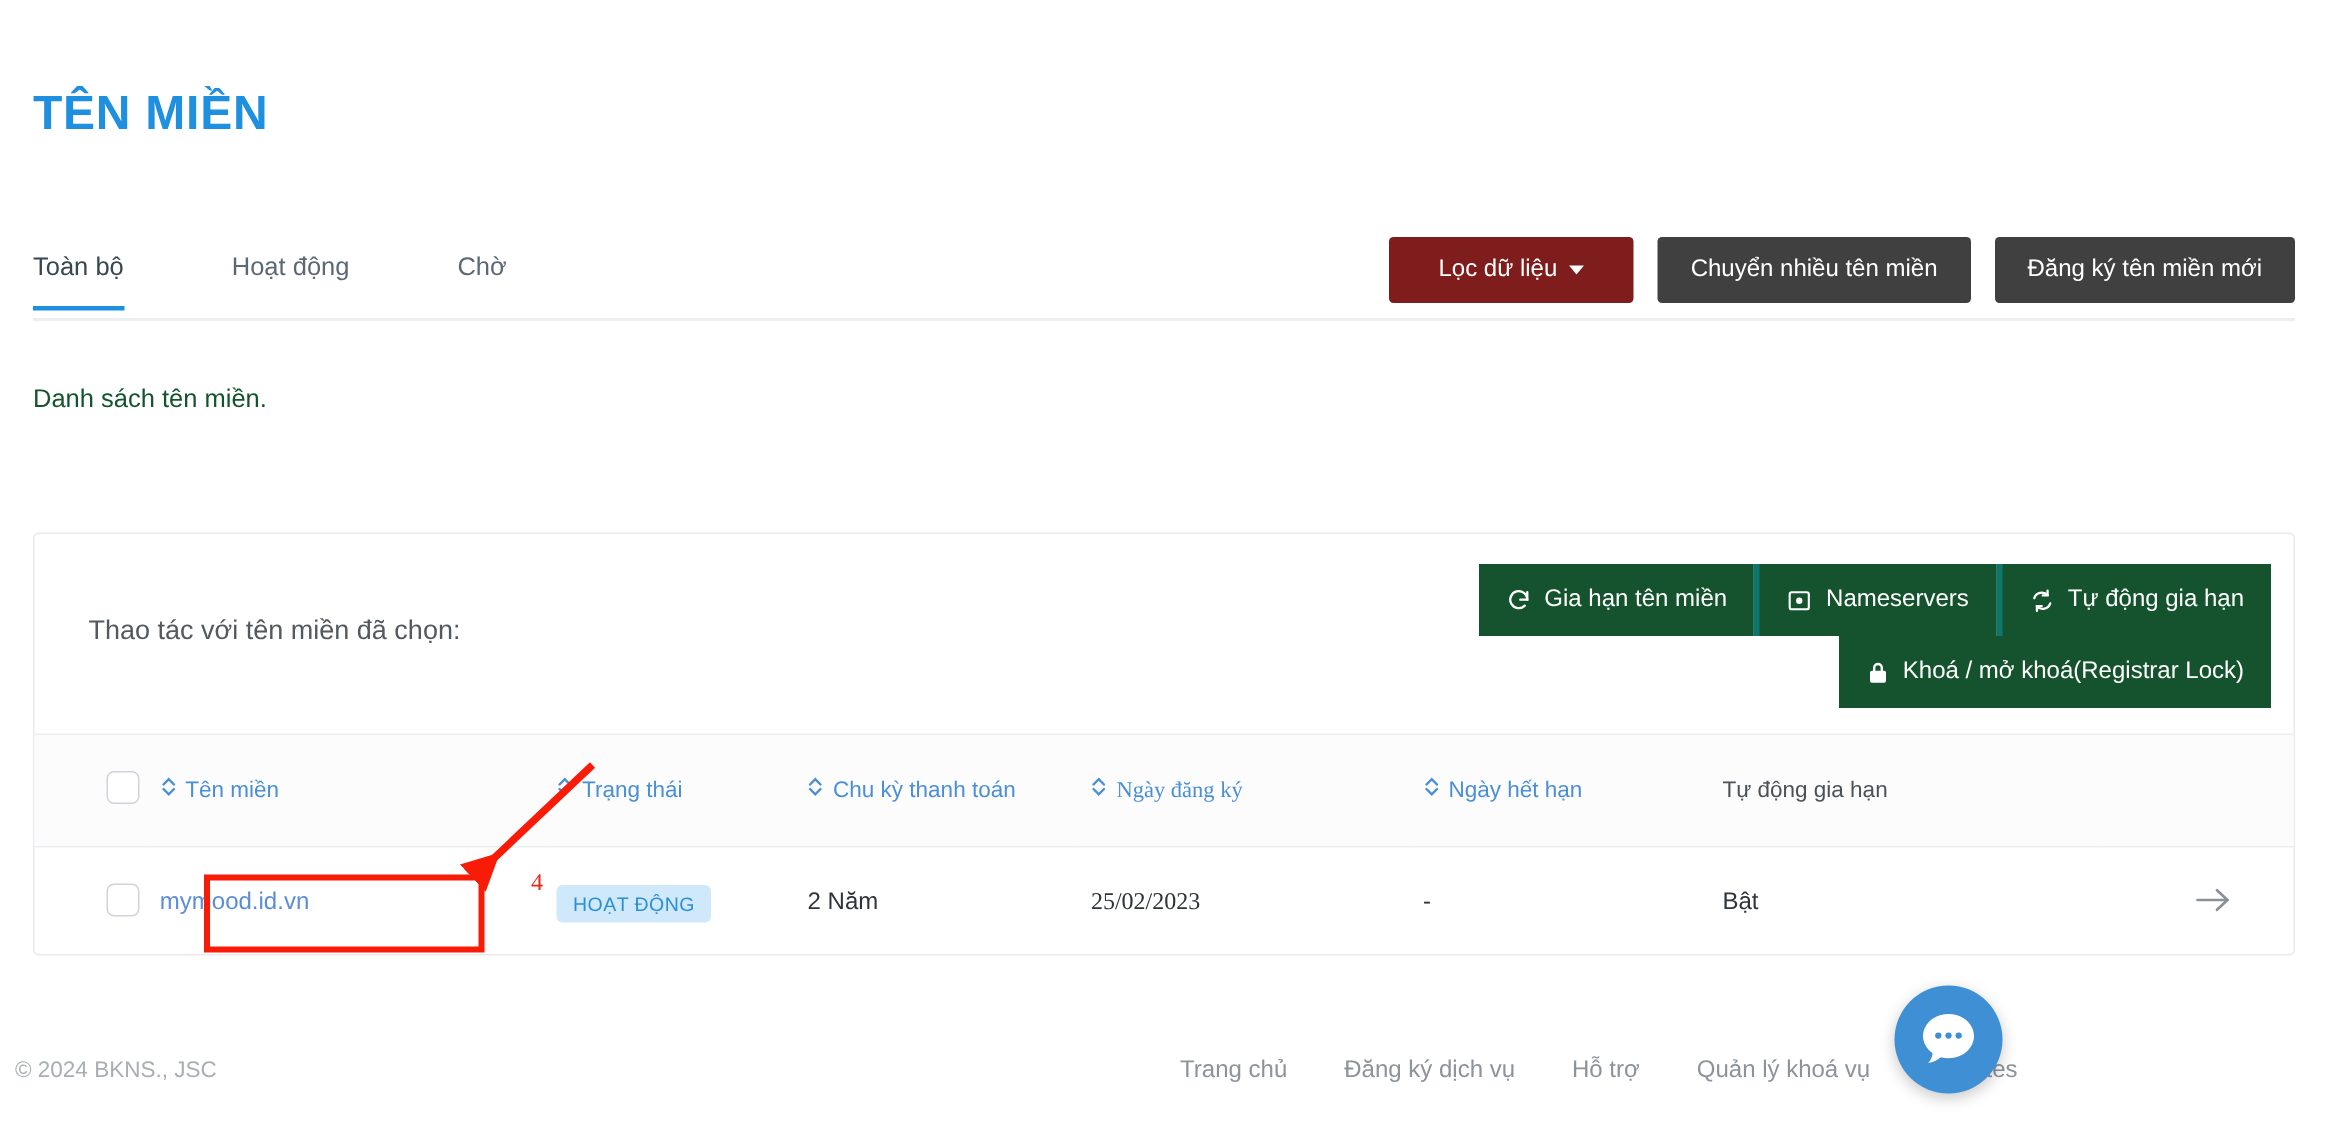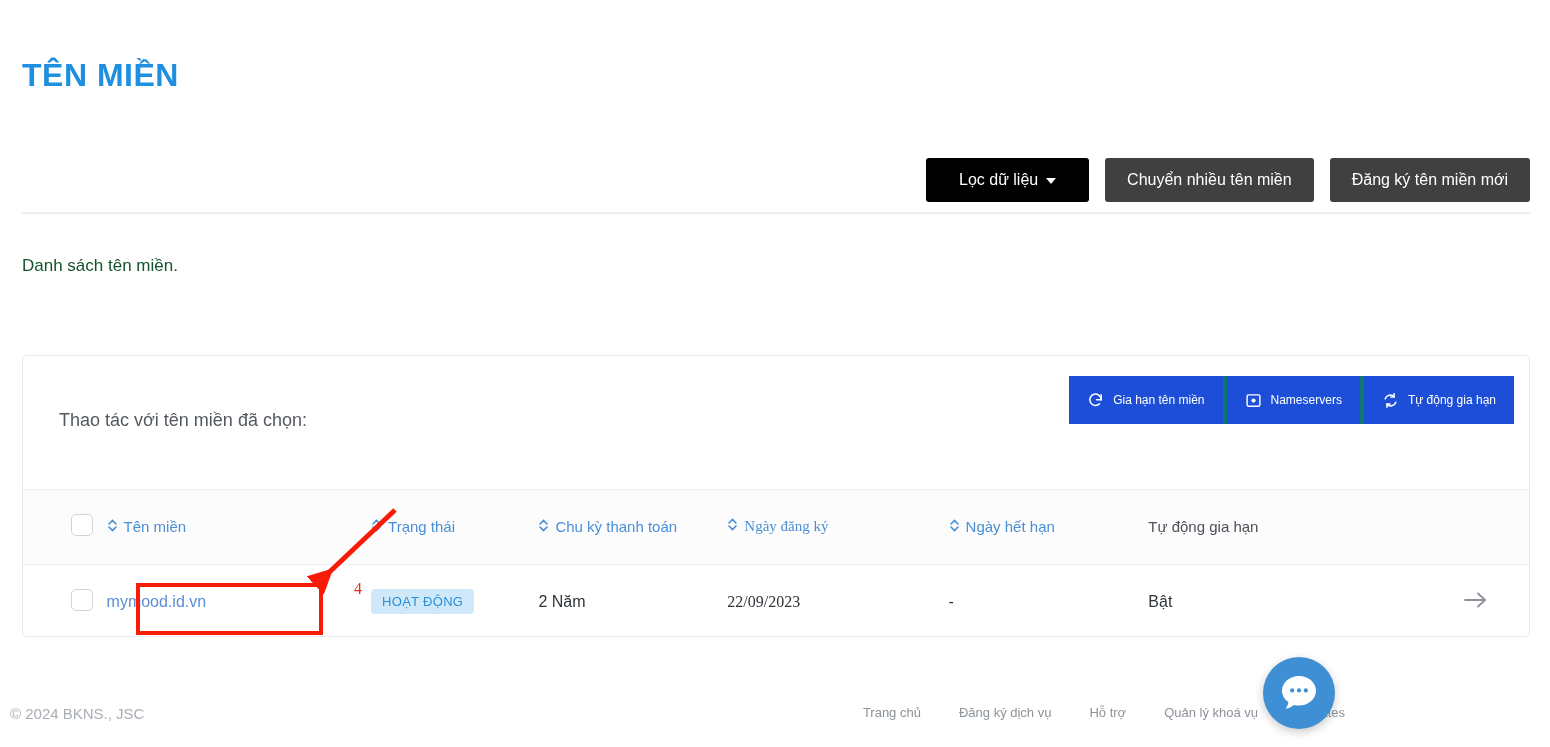--- a/index.html
+++ b/index.html
@@ -30,21 +30,21 @@
     margin-right: 72px; cursor: pointer; white-space: nowrap;
   }
   .tab.active { color:#37474f; border-bottom: 3px solid #1f8fe0; }
 
   .tb-actions { position:absolute; right:0; top:0; display:flex; gap:16px; }
   .btn {
     border: none; color:#fff; font-size:16px; border-radius:3px;
     padding: 0 22px; height: 44px; line-height: 44px; cursor: pointer;
     white-space: nowrap; font-family: "Liberation Sans", sans-serif;
   }
-  .btn-grey { background:#000000; min-width: 163px; text-align:center; }
+  .btn-grey { background:#7f1d1d; min-width: 163px; text-align:center; }
   .btn-blue { background:#404040; }
   .caret {
     display:inline-block; margin-left:8px; width:0; height:0;
     border-left:5px solid transparent; border-right:5px solid transparent;
     border-top:6px solid #fff; vertical-align: middle;
   }
 
   
   .subtitle {
     position:absolute; left:22px; top:256px;
@@ -60,22 +60,22 @@
     position:relative; height:134px; border-bottom:1px solid #eceff1;
   }
   .bulk-label {
     position:absolute; left:36px; top:54px; font-size:18px; color:#54595f;
   }
   .bulk-group {
     position:absolute; right:15px; top:20px; width:602px;
     display:flex; flex-wrap:wrap; justify-content:flex-end;
   }
   .gbtn {
-    background:#1d4ed8; color:#fff; border:none; height:48px;
-    font-size:12px; padding:0 18px; display:flex; align-items:center;
+    background:#14532d; color:#fff; border:none; height:48px;
+    font-size:16px; padding:0 18px; display:flex; align-items:center;
     gap:9px; cursor:pointer; font-family:"Liberation Sans", sans-serif;
     white-space:nowrap;
   }
   .gbtn + .gbtn { border-left:4px solid #0f766e; }
   .gbtn.row2 { border-left:none; }
   .gicon { display:inline-flex; align-items:center; }
 
   
   table.domains { width:100%; border-collapse:collapse; table-layout:fixed; }
   table.domains thead tr { background:#fcfcfd; }
@@ -121,37 +121,42 @@
   .anno-arrow { position:absolute; left:295px; top:500px; pointer-events:none; }
 
   
   .footer {
     position:absolute; left:0; bottom:0; width:1357px; height:58px;
   }
   .copyright {
     position:absolute; left:10px; top:16px; font-size:15px; color:#a9aeb4;
   }
   .flinks { position:absolute; right:12px; top:16px; display:flex; gap:38px; }
-  .flink { font-size:13px; color:#8d939a; text-decoration:none; cursor:pointer; }
+  .flink { font-size:16px; color:#8d939a; text-decoration:none; cursor:pointer; }
 
   .chat-widget {
     position:absolute; right:22px; bottom:18px;
     width:72px; height:72px; border-radius:50%;
     background:#3f8fd4; display:flex; align-items:center; justify-content:center;
     box-shadow:0 3px 10px rgba(0,0,0,.22); cursor:pointer;
   }
 </style>
 </head>
 <body>
 
 <div class="page">
 
   <div class="page-title">TÊN MIỀN</div>
 
   <div class="tabbar">
+    <div class="tabs">
+      <div class="tab active">Toàn bộ</div>
+      <div class="tab">Hoạt động</div>
+      <div class="tab">Chờ</div>
+    </div>
     <div class="tb-actions">
       <button class="btn btn-grey"><span>Lọc dữ liệu</span><span class="caret"></span></button>
       <button class="btn btn-blue">Chuyển nhiều tên miền</button>
       <button class="btn btn-blue">Đăng ký tên miền mới</button>
     </div>
   </div>
 
   <div class="subtitle">Danh sách tên miền.</div>
 
   <div class="card">
@@ -182,20 +187,28 @@
           <span class="gicon">
             <svg width="17" height="17" viewBox="0 0 24 24" fill="none" stroke="#ffffff" stroke-width="2.2" stroke-linecap="round">
                 <path d="M4.5 9.5A7.5 7.5 0 0 1 17 6.6"></path>
                 <polyline points="17 2.5 17 7 12.5 7"></polyline>
                 <path d="M19.5 14.5A7.5 7.5 0 0 1 7 17.4"></path>
                 <polyline points="7 21.5 7 17 11.5 17"></polyline>
               </svg>
           </span>
           <span>Tự động gia hạn</span>
         </button>
+        <button class="gbtn row2">
+          <span class="gicon">
+            <svg width="16" height="17" viewBox="0 0 24 24" fill="#ffffff">
+                <path d="M7 10V7a5 5 0 0 1 10 0v3h1.2A1.8 1.8 0 0 1 20 11.8v8.4A1.8 1.8 0 0 1 18.2 22H5.8A1.8 1.8 0 0 1 4 20.2v-8.4A1.8 1.8 0 0 1 5.8 10H7zm2.4 0h5.2V7a2.6 2.6 0 0 0-5.2 0v3z"></path>
+              </svg>
+          </span>
+          <span>Khoá / mở khoá(Registrar Lock)</span>
+        </button>
       </div>
     </div>
 
     <table class="domains">
       <thead>
         <tr>
           <th class="col-chk">
             <span class="chk"></span>
           </th>
           <th class="col-name">
@@ -237,21 +250,21 @@
           <td class="col-chk">
             <span class="chk"></span>
           </td>
           <td class="col-name">
             <a class="dm-link">mymood.id.vn</a>
           </td>
           <td class="col-status">
             <span class="badge">HOẠT ĐỘNG</span>
           </td>
           <td class="col-cycle">2 Năm</td>
-          <td class="col-reg">22/09/2023</td>
+          <td class="col-reg">25/02/2023</td>
           <td class="col-exp">-</td>
           <td class="col-auto">Bật</td>
           <td class="col-go">
             <span class="go-arrow">
               <svg width="26" height="20" viewBox="0 0 26 20" fill="none" stroke="#8b9199" stroke-width="1.8" stroke-linecap="round" stroke-linejoin="round">
                   <line x1="2" y1="10" x2="22" y2="10"></line>
                   <polyline points="15,3.5 22,10 15,16.5"></polyline>
                 </svg>
             </span>
           </td>

